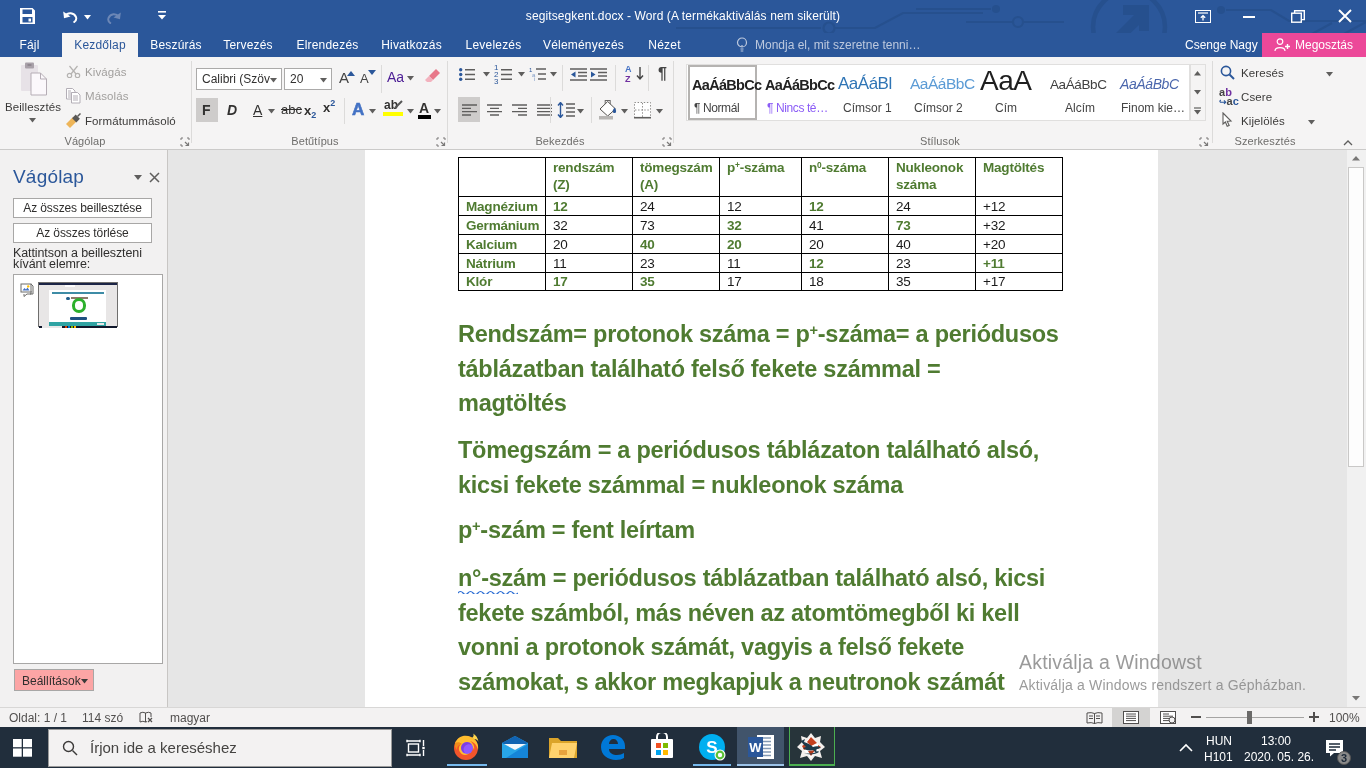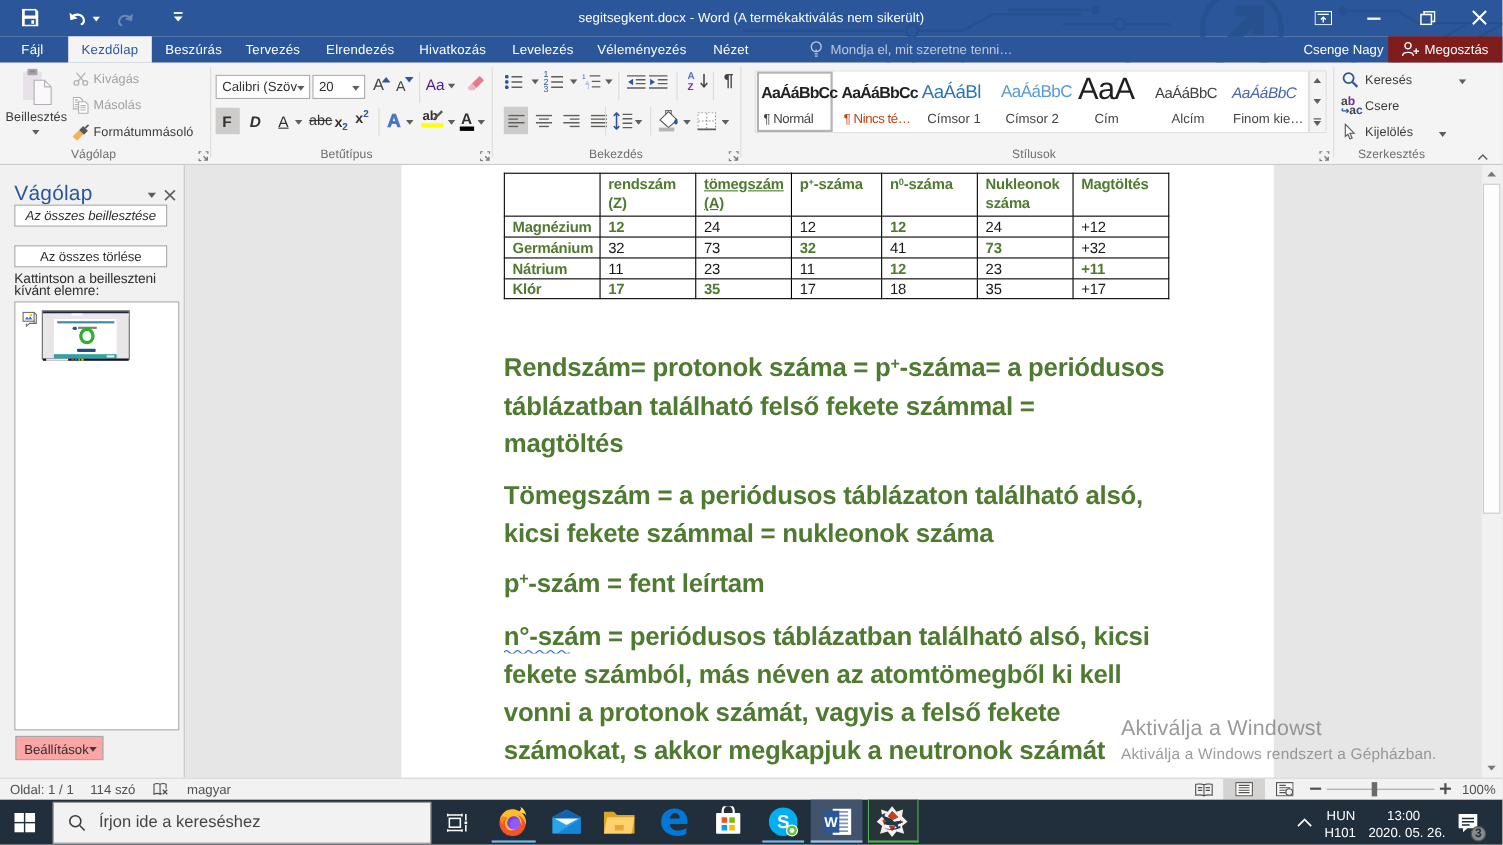--- a/index.html
+++ b/index.html
@@ -9,21 +9,21 @@
 svg { display:block; }
 
 
 #titlebar { position:absolute; left:0; top:0; width:1366px; height:33px; background:#2b579a; }
 #tabrow { position:absolute; left:0; top:33px; width:1366px; height:24px; background:#2b579a; }
 #title-text { position:absolute; top:9px; left:0; width:1366px; text-align:center; color:#fff; font-size:12px; letter-spacing:0.1px; }
 .tab { position:absolute; top:0; height:24px; line-height:24px; color:#fff; font-size:12px; text-align:center; letter-spacing:0.2px; }
 .tab.sel { background:#f5f4f4; color:#2b579a; }
 #mondja { position:absolute; left:727px; top:0; height:24px; line-height:24px; color:#bdc9de; font-size:12px; }
 #csenge { position:absolute; left:1185px; top:0; height:24px; line-height:24px; color:#fff; font-size:12px; }
-#megoszt { position:absolute; left:1262px; top:0; width:104px; height:24px; line-height:24px; background:#7f1d1d; color:#fff; font-size:12px; }
+#megoszt { position:absolute; left:1262px; top:0; width:104px; height:24px; line-height:24px; background:#ec4899; color:#fff; font-size:12px; }
 
 
 #ribbon { position:absolute; left:0; top:57px; width:1366px; height:93px; background:#f5f4f4; border-bottom:1px solid #cbcac9; }
 .grplabel { position:absolute; top:78px; font-size:11px; color:#6e6d6b; text-align:center; letter-spacing:0.1px; }
 .gsep { position:absolute; top:4px; height:82px; width:1px; background:#dcdbda; }
 .rtxt { position:absolute; font-size:11.5px; color:#3b3a39; letter-spacing:0.1px; }
 .rtxt.dis { color:#a19f9d; }
 .launcher { position:absolute; width:10px; height:10px; }
 .fbox { position:absolute; background:#fff; border:1px solid #abaaa9; font-size:12px; color:#323130; }
 
@@ -362,21 +362,21 @@
       <path d="M1 3 V1 H3 M7 1 L9 1 L9 3 M1 7 V9 H3"></path>
       <path d="M5 5 L8.5 8.5 M8.5 5.5 V8.5 H5.5" stroke-width="1.2"></path>
     </svg>
   <div class="gsep" style="left:673px;"></div>
 
   <div class="abs" style="left:686px;top:7px;width:504px;height:57px;background:#fff;border:1px solid #e0dfde;"></div>
   <div class="abs" style="left:688px;top:8px;width:69px;height:55px;border:2px solid #b5b3b1;background:#fff;"></div>
   <div class="abs" style="left:692px;top:20px;font-size:14.5px;font-weight:bold;color:#222;letter-spacing:-0.7px;">AaÁáBbCc</div>
   <div class="abs" style="left:694px;top:44px;font-size:12px;color:#444;letter-spacing:-0.4px;">¶ Normál</div>
   <div class="abs" style="left:765px;top:20px;font-size:14.5px;font-weight:bold;color:#222;letter-spacing:-0.7px;">AaÁáBbCc</div>
-  <div class="abs" style="left:767px;top:44px;font-size:12px;color:#c2410c;letter-spacing:-0.4px;">¶ Nincs té…</div>
+  <div class="abs" style="left:767px;top:44px;font-size:12px;color:#8b5cf6;letter-spacing:-0.4px;">¶ Nincs té…</div>
   <div class="abs" style="left:838px;top:17px;font-size:17px;color:#2e74b5;letter-spacing:-0.5px;">AaÁáBl</div>
   <div class="abs" style="left:843px;top:44px;font-size:12px;color:#444;">Címsor 1</div>
   <div class="abs" style="left:910px;top:18px;font-size:15.5px;color:#5b9bd5;letter-spacing:-0.5px;">AaÁáBbC</div>
   <div class="abs" style="left:914px;top:44px;font-size:12px;color:#444;">Címsor 2</div>
   <div class="abs" style="left:980px;top:8px;font-size:28px;color:#1f1f1f;letter-spacing:-0.5px;">AaA</div>
   <div class="abs" style="left:995px;top:44px;font-size:12px;color:#444;">Cím</div>
   <div class="abs" style="left:1050px;top:20px;font-size:13.5px;color:#404040;letter-spacing:-0.4px;">AaÁáBbC</div>
   <div class="abs" style="left:1065px;top:44px;font-size:12px;color:#444;">Alcím</div>
   <div class="abs" style="left:1120px;top:19px;font-size:14px;font-style:italic;color:#4a66ac;letter-spacing:-0.4px;">AaÁáBbC</div>
   <div class="abs" style="left:1121px;top:44px;font-size:12px;color:#444;">Finom kie…</div>
@@ -424,21 +424,21 @@
 
 <div id="docarea">
   <div id="pane">
     <div class="abs" style="left:13px;top:16px;font-size:19px;color:#2b579a;letter-spacing:0.2px;">Vágólap</div>
     <svg width="9" height="6" viewBox="0 0 9 6" style="position:absolute;left:134px;top:25px">
         <polygon points="0,0 8,0 4,5" fill="#5f5e5d"></polygon>
       </svg>
     <svg width="11" height="11" viewBox="0 0 11 11" style="position:absolute;left:149px;top:22px">
         <path d="M1 1 L10 10 M10 1 L1 10" stroke="#5f5e5d" stroke-width="1.5"></path>
       </svg>
-    <div class="pbtn" style="top:36px;font-style:italic;">Az összes beillesztése</div>
+    <div class="pbtn" style="top:48px;">Az összes beillesztése</div>
     <div class="pbtn" style="top:73px;">Az összes törlése</div>
     <div class="abs" style="left:13px;top:98px;font-size:12.5px;color:#2f2e2d;line-height:11px;letter-spacing:-0.1px;">Kattintson a beilleszteni<br>kívánt elemre:</div>
     <div class="abs" style="left:13px;top:124px;width:150px;height:390px;background:#fff;border:1px solid #a8a7a6;"></div>
 
     <svg width="17" height="15" viewBox="0 0 17 15" style="position:absolute;left:20px;top:133px" fill="#fff" stroke="#6d6c6b" stroke-width="1">
       <path d="M4 11 v2.5 l3 -2.5 h4 v-3"></path>
       <rect x="1" y="1" width="10" height="8"></rect>
       <path d="M11 1 l2 2 v8 h-3" fill="none"></path>
       <path d="M2.5 7.5 L4.5 5 L6 6.5 L7.5 4.5 L9.5 7.5 Z" fill="#4472c4" stroke="none"></path>
       <circle cx="8.2" cy="3.4" r="1.2" fill="#ffc000" stroke="none"></circle>
@@ -470,21 +470,21 @@
         </svg>
     </div>
   </div>
 
   <div id="page">
     <table id="dtable">
       <tbody>
           <tr class="hdr g">
             <td style="width:87px;"></td>
             <td style="width:87px;">rendszám<br>(Z)</td>
-            <td style="width:87px;text-decoration:underline;">tömegszám<br>(A)</td>
+            <td style="width:87px;">tömegszám<br>(A)</td>
             <td style="width:82px;">p<sup class="s">+</sup>-száma</td>
             <td style="width:87px;">n<sup class="s">0</sup>-száma</td>
             <td style="width:87px;">Nukleonok<br>száma</td>
             <td style="width:87px;">Magtöltés</td>
           </tr>
       <tr>
             <td class="g">Magnézium</td>
             <td class="g">12</td>
             <td class="b">24</td>
             <td class="b">12</td>
@@ -493,20 +493,29 @@
             <td class="b">+12</td>
           </tr>
       <tr>
             <td class="g">Germánium</td>
             <td class="b">32</td>
             <td class="b">73</td>
             <td class="g">32</td>
             <td class="b">41</td>
             <td class="g">73</td>
             <td class="b">+32</td>
+          </tr>
+      <tr>
+            <td class="g">Kalcium</td>
+            <td class="b">20</td>
+            <td class="g">40</td>
+            <td class="g">20</td>
+            <td class="b">20</td>
+            <td class="b">40</td>
+            <td class="b">+20</td>
           </tr>
       <tr>
             <td class="g">Nátrium</td>
             <td class="b">11</td>
             <td class="b">23</td>
             <td class="b">11</td>
             <td class="g">12</td>
             <td class="b">23</td>
             <td class="g">+11</td>
           </tr>

